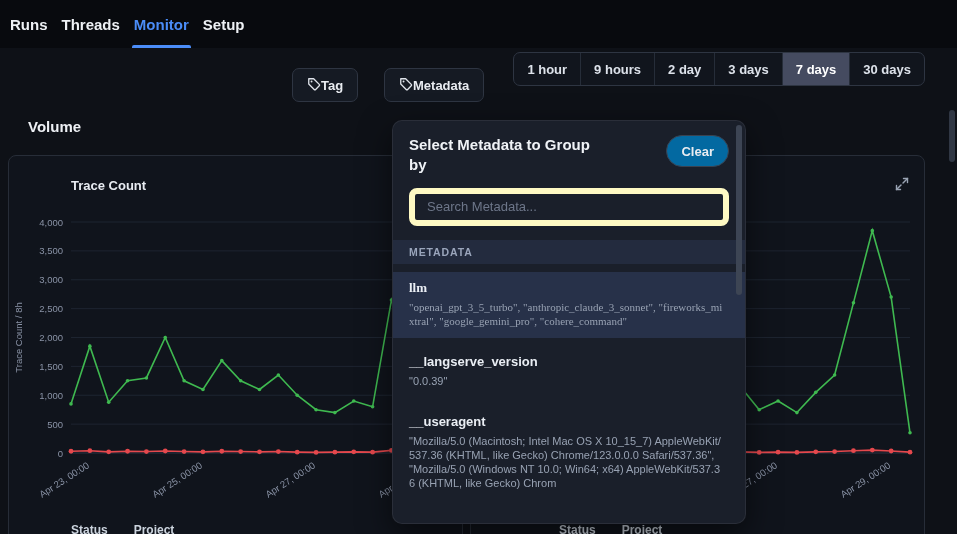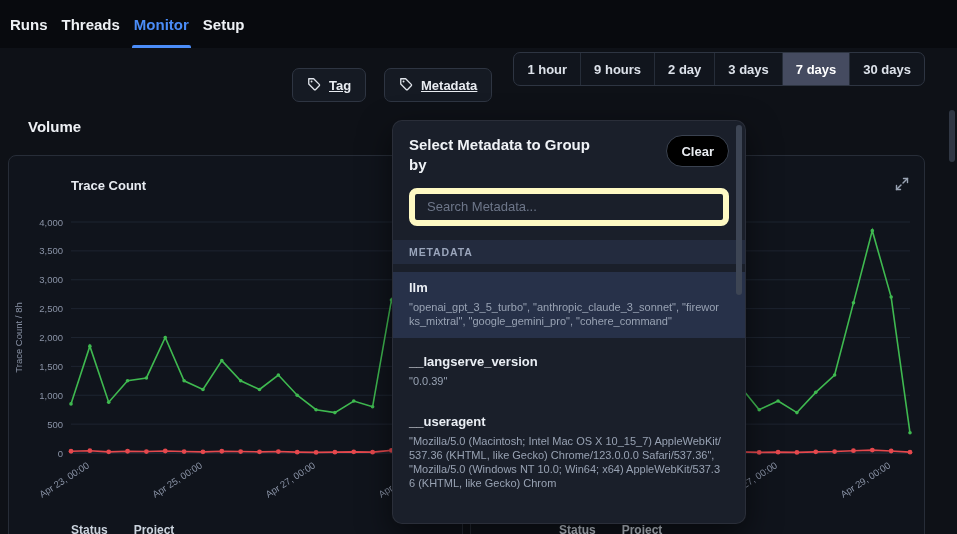--- a/index.html
+++ b/index.html
@@ -9,24 +9,24 @@
   
   .nav{position:absolute;top:0;left:0;width:100%;height:48px;background:#080a0e;
        display:flex;align-items:stretch;gap:14px;padding-left:10px;box-sizing:border-box;}
   .nav-item{display:flex;align-items:center;font-size:15px;font-weight:600;color:#eef1f5;
             position:relative;cursor:pointer;}
   .nav-item.active{color:var(--accent,#4b8df8);}
   .nav-item.active::after{content:"";position:absolute;left:-2px;right:-2px;bottom:0;height:3px;
             background:var(--accent,#4b8df8);border-radius:2px 2px 0 0;}
 
   
-  .btn{position:absolute;top:68px;height:34px;display:flex;align-items:center;gap:8px;
+  .btn{position:absolute;top:68px;height:34px;display:flex;align-items:center;gap:0;
        background:#151a23;border:1px solid #2e3542;border-radius:7px;color:#e9ecf1;
        font-size:13px;font-weight:600;padding:0 14px;box-sizing:border-box;cursor:pointer;
-       font-family:inherit;text-decoration:underline;}
+       font-family:inherit;}
   #tagBtn{left:292px;} #metaBtn{left:384px;}
   .time-group{position:absolute;top:52px;right:32px;height:34px;display:flex;background:#11151d;
        border:1px solid #2e3542;border-radius:7px;overflow:hidden;box-sizing:border-box;}
   .time-btn{height:100%;display:flex;align-items:center;padding:0 13px;font-size:13px;
        font-weight:600;color:#dde2ea;background:transparent;border:none;
        border-left:1px solid #262d39;cursor:pointer;font-family:inherit;}
   .time-btn:first-child{border-left:none;}
   .time-btn.selected{background:#454b60;color:#ffffff;}
 
   .section-title{position:absolute;left:28px;top:118px;font-size:15px;font-weight:600;color:#eef1f5;}
@@ -41,30 +41,30 @@
   svg text{font-family:inherit;}
   .legend{position:absolute;top:367px;display:flex;gap:26px;font-size:12px;font-weight:700;color:#ccd4de;}
   .panel.left .legend{left:62px;} .panel.right .legend{left:88px;}
 
   
   .dropdown{position:absolute;left:392px;top:120px;width:354px;height:404px;background:#1a1f2a;
        border:1px solid rgba(255,255,255,.07);border-radius:10px;
        box-shadow:0 12px 32px rgba(0,0,0,.55);z-index:10;overflow:hidden;box-sizing:border-box;}
   .dd-head{display:flex;justify-content:space-between;align-items:flex-start;padding:14px 16px 6px;}
   .dd-title{font-size:15px;font-weight:600;color:#f0f3f7;line-height:1.35;max-width:195px;}
-  .dd-clear{height:32px;padding:0 14px;background:#000000;border:1px solid #3a4250;border-radius:16px;
+  .dd-clear{height:32px;padding:0 14px;background:#0369a1;border:1px solid #3a4250;border-radius:16px;
        color:#e9ecf1;font-size:13px;font-weight:600;cursor:pointer;font-family:inherit;}
   .dd-search{display:block;margin:6px 16px 0;width:calc(100% - 32px);height:38px;background:#1a1f2a;
        border:6px solid #fef9c3;border-radius:8px;color:#dfe4ec;font-size:13px;padding:0 12px;
        box-sizing:border-box;outline:none;font-family:inherit;}
   .dd-search::placeholder{color:#6d7689;}
   .dd-group{margin-top:14px;background:#232b3e;padding:6px 16px;font-size:10.5px;font-weight:700;
        letter-spacing:.9px;color:#9aa5bb;}
   .dd-item{margin-top:8px;padding:8px 22px 10px 16px;cursor:pointer;}
-  .dd-item.selected{background:#273149;}
+  .dd-item.selected{background:#273149;font-family:Liberation Serif, serif;}
   .dd-key{font-size:13px;font-weight:600;color:#eaeef4;line-height:16px;}
   .dd-value{margin-top:4px;font-size:11px;line-height:14px;color:#98a2b3;word-break:break-all;}
   .dd-scroll{position:absolute;top:4px;right:3px;width:6px;height:170px;background:#3d4554;border-radius:3px;}
 
   .page-scroll{position:absolute;top:110px;right:2px;width:6px;height:52px;background:#303744;border-radius:3px;}
 </style>
 </head>
 <body>
 
 <div class="page">

